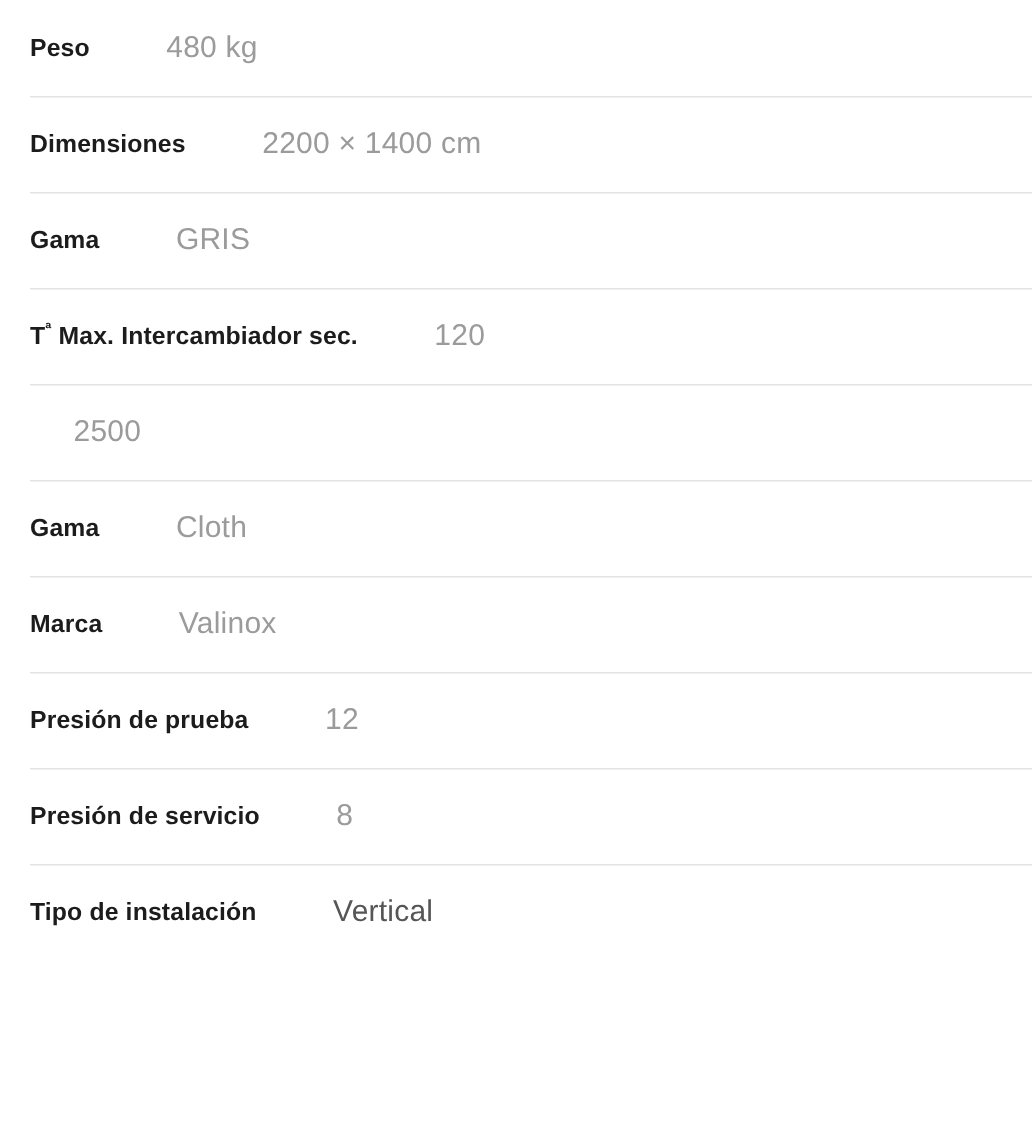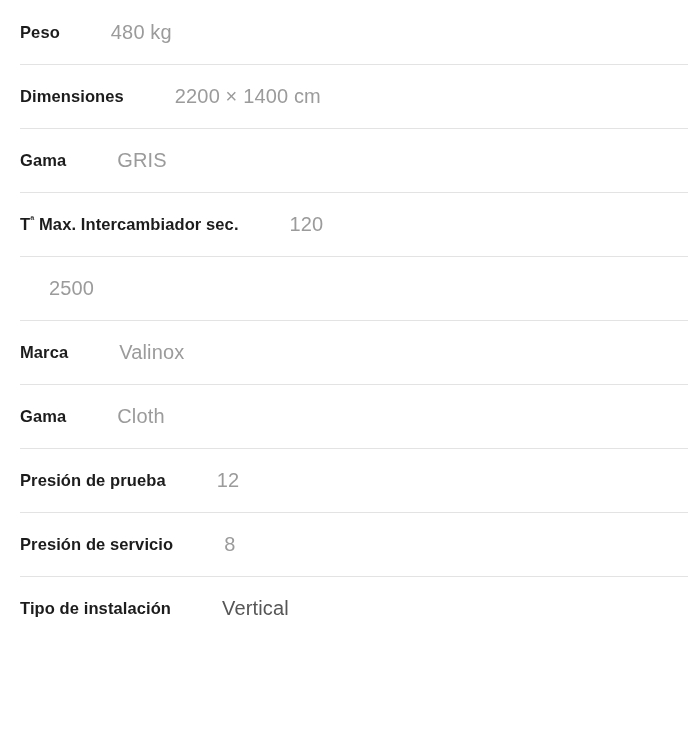--- a/index.html
+++ b/index.html
@@ -84,27 +84,27 @@
   <div class="spec-row">
     <span class="spec-label"><span>T</span><sup>ª</sup><span> Max. Intercambiador sec.</span></span>
     <span class="spec-value">120</span>
   </div>
 
   <div class="spec-row">
     <span class="spec-value">2500</span>
   </div>
 
   <div class="spec-row">
-    <span class="spec-label">Marca</span>
-    <span class="spec-value">Valinox</span>
+    <span class="spec-label">Gama</span>
+    <span class="spec-value">Cloth</span>
   </div>
 
   <div class="spec-row">
-    <span class="spec-label">Gama</span>
-    <span class="spec-value">Cloth</span>
+    <span class="spec-label">Marca</span>
+    <span class="spec-value">Valinox</span>
   </div>
 
 
   <div class="spec-row">
     <span class="spec-label">Presión de prueba</span>
     <span class="spec-value">12</span>
   </div>
 
   <div class="spec-row">
     <span class="spec-label">Presión de servicio</span>

